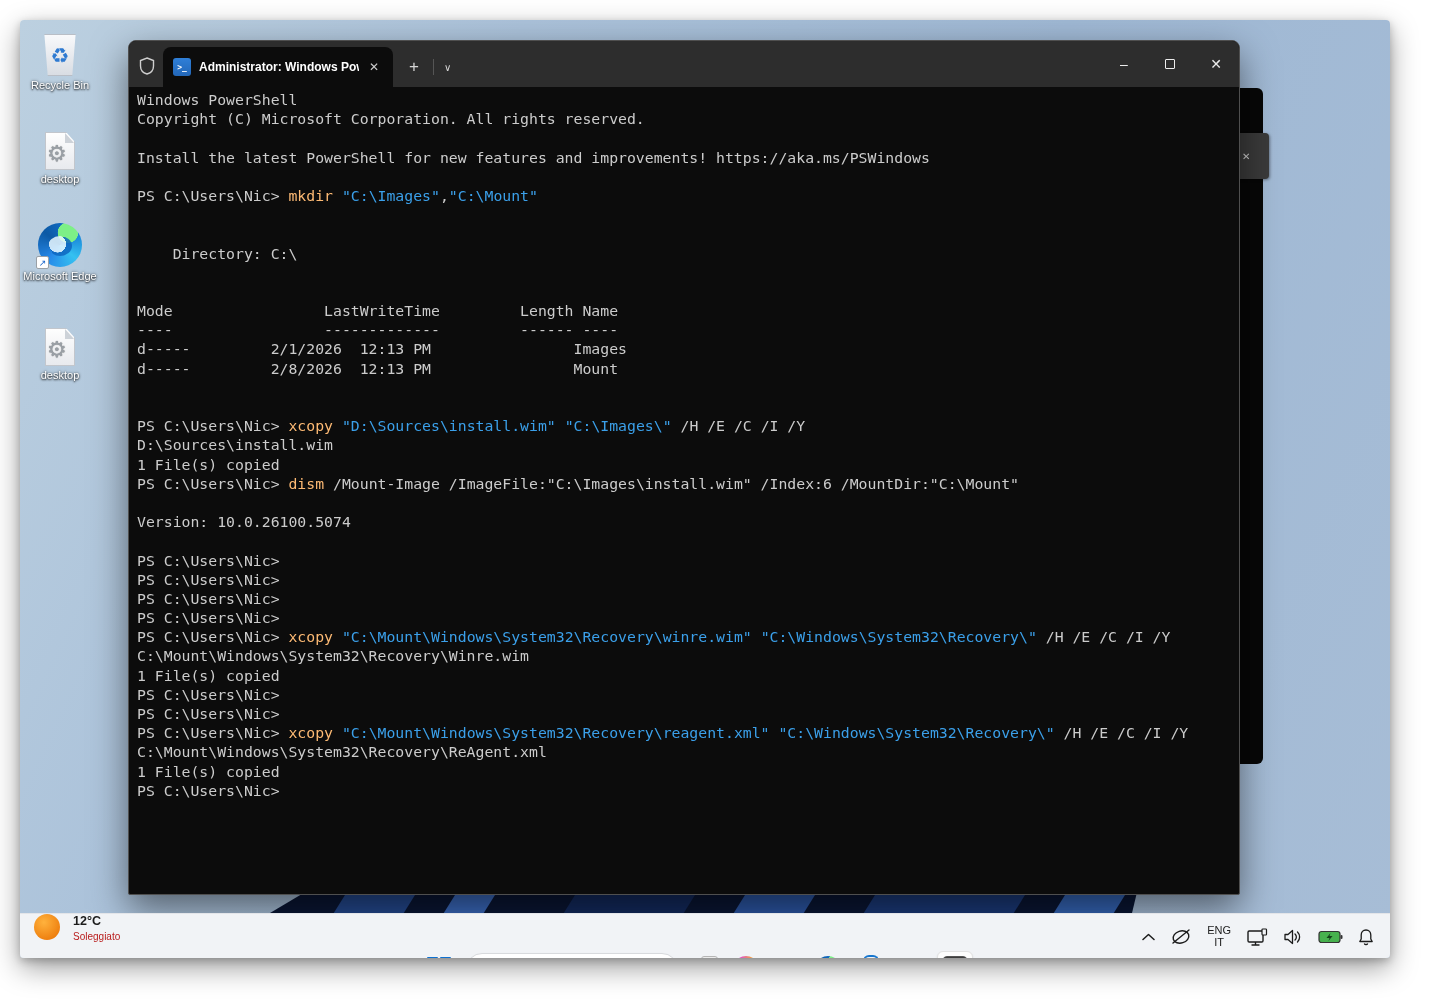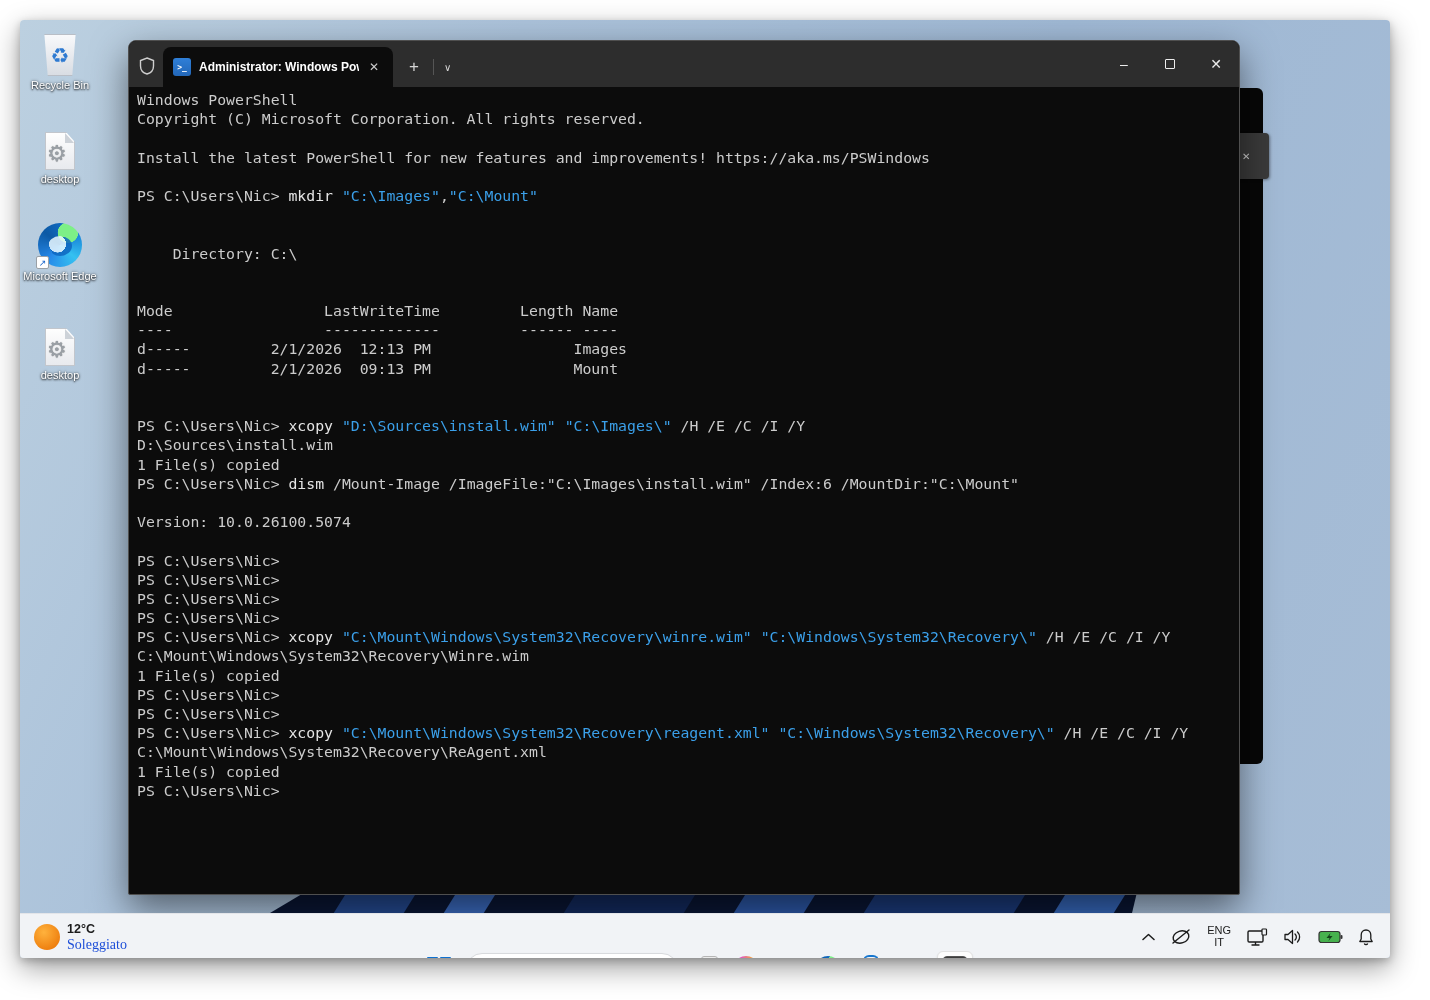--- a/index.html
+++ b/index.html
@@ -60,31 +60,31 @@
   .newtab { color:#d6d6d6; font-size:17px; font-weight:300; margin:0 0 12px 16px; line-height:17px; }
   .tabsep { width:1px; height:16px; background:#555; margin:0 10px 12px 14px; }
   .tabdrop { color:#d6d6d6; font-size:10px; margin-bottom:14px; }
   .wincontrols { position:absolute; right:0; top:0; height:46px; display:flex; }
   .wbtn { width:46px; height:46px; display:flex; align-items:center; justify-content:center; color:#ececec; font-size:14px; }
   .maxbox { width:10px; height:10px; border:1px solid #ececec; border-radius:1px; }
 
   .term-body { position:absolute; left:0; top:47px; right:0; bottom:0; padding:3px 0 0 8px;
     font-family:"DejaVu Sans Mono", monospace; font-size:14.8px; color:#cccccc; }
   .term-line { height:19.2px; white-space:pre; }
-  .c-y { color:#e5e5e5; }
+  .c-y { color:#fdba74; }
   .c-b { color:#3ba0ea; }
 
   
   .taskbar { position:absolute; left:0; bottom:0; width:100%; height:45px; background:#f1f3f6;
     border-top:1px solid #e3e5e9; }
-  .weather { position:absolute; left:14px; top:0; height:45px; display:flex; align-items:center; gap:7px; }
+  .weather { position:absolute; left:14px; top:0; height:45px; display:flex; gap:13px; }
   .sun { width:26px; height:26px; border-radius:50%; background:radial-gradient(circle at 38% 32%, #ffb23d, #ee7f0f 75%); }
   .wtxt { display:flex; flex-direction:column; line-height:15px; }
   .wtemp { font-size:12.5px; color:#1b1b1b; font-weight:bold; }
-  .wcond { font-size:14px; color:#1d4ed8;font-family:Liberation Serif, serif; }
+  .wcond { font-size:10px; color:#b91c1c; }
 
   .centericons { position:absolute; left:405px; top:0; height:45px; display:flex; align-items:center; gap:13px;margin-top:32px; }
   .startlogo { display:grid; grid-template-columns:11px 11px; grid-template-rows:11px 11px; gap:2px; }
   .startlogo div { background:#0e70cf; border-radius:1px; }
   .searchpill { width:212px; height:32px; border-radius:16px; background:#ffffff; border:1px solid #d8dadd;
     box-shadow:0 1px 2px rgba(0,0,0,.08); display:flex; align-items:center; padding:0 12px; gap:8px; }
   .searchpill input { border:none; outline:none; background:transparent; font-size:13px; color:#4a4a4a; width:150px; font-family:"Liberation Sans",sans-serif; }
   .tb-ic { width:28px; height:28px; position:relative; display:flex; align-items:center; justify-content:center; }
   .taskview .back { position:absolute; right:1px; top:1px; width:17px; height:17px; background:linear-gradient(#ececec,#c9c9c9); border:1px solid #b5b5b5; border-radius:3px; }
   .taskview .front { position:absolute; left:1px; bottom:1px; width:17px; height:17px; background:#1e1e1e; border-radius:3px; }
@@ -198,21 +198,21 @@
         <div class="term-line"><span></span></div>
         <div class="term-line"><span>PS C:\Users\Nic&gt; </span><span class="c-y">mkdir</span><span> </span><span class="c-b">"C:\Images"</span><span>,</span><span class="c-b">"C:\Mount"</span></div>
         <div class="term-line"><span></span></div>
         <div class="term-line"><span></span></div>
         <div class="term-line"><span>    Directory: C:\</span></div>
         <div class="term-line"><span></span></div>
         <div class="term-line"><span></span></div>
         <div class="term-line"><span>Mode                 LastWriteTime         Length Name</span></div>
         <div class="term-line"><span>----                 -------------         ------ ----</span></div>
         <div class="term-line"><span>d-----         2/1/2026  12:13 PM                Images</span></div>
-        <div class="term-line"><span>d-----         2/1/2026  09:13 PM                Mount</span></div>
+        <div class="term-line"><span>d-----         2/8/2026  12:13 PM                Mount</span></div>
         <div class="term-line"><span></span></div>
         <div class="term-line"><span></span></div>
         <div class="term-line"><span>PS C:\Users\Nic&gt; </span><span class="c-y">xcopy</span><span> </span><span class="c-b">"D:\Sources\install.wim"</span><span> </span><span class="c-b">"C:\Images\"</span><span> /H /E /C /I /Y</span></div>
         <div class="term-line"><span>D:\Sources\install.wim</span></div>
         <div class="term-line"><span>1 File(s) copied</span></div>
         <div class="term-line"><span>PS C:\Users\Nic&gt; </span><span class="c-y">dism</span><span> /Mount-Image /ImageFile:"C:\Images\install.wim" /Index:6 /MountDir:"C:\Mount"</span></div>
         <div class="term-line"><span></span></div>
         <div class="term-line"><span>Version: 10.0.26100.5074</span></div>
         <div class="term-line"><span></span></div>
         <div class="term-line"><span>PS C:\Users\Nic&gt;</span></div>

